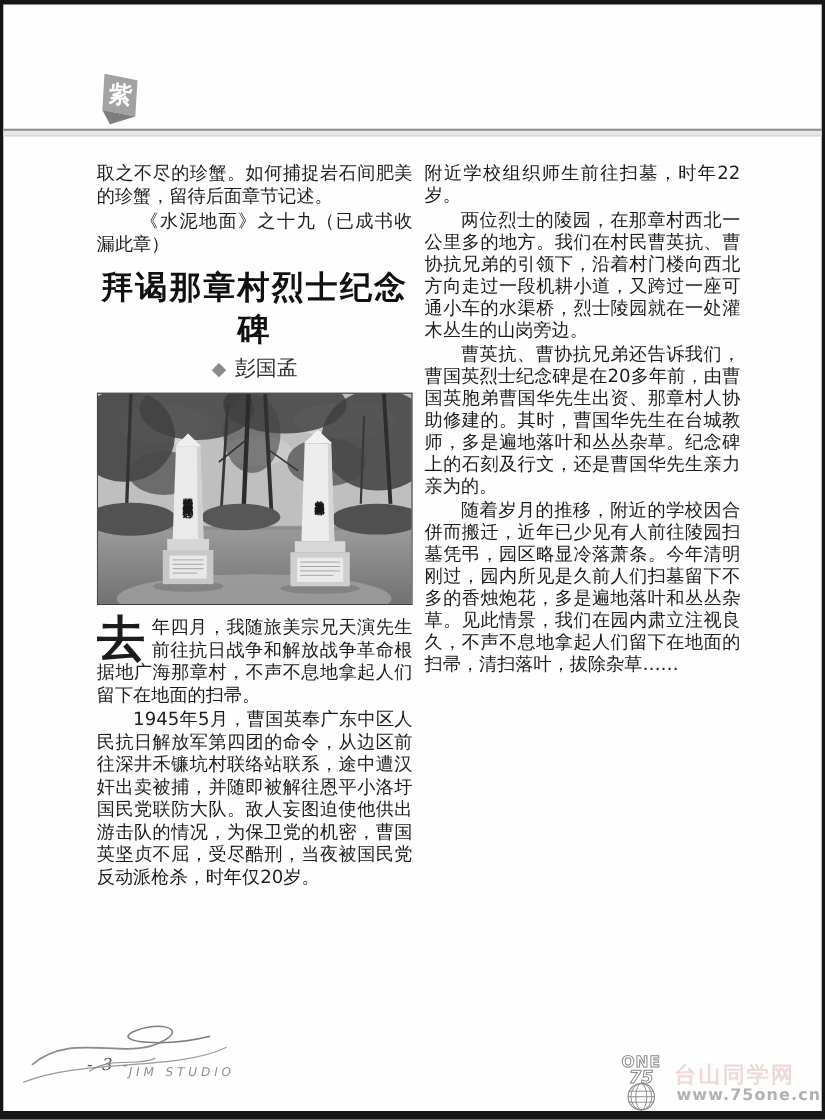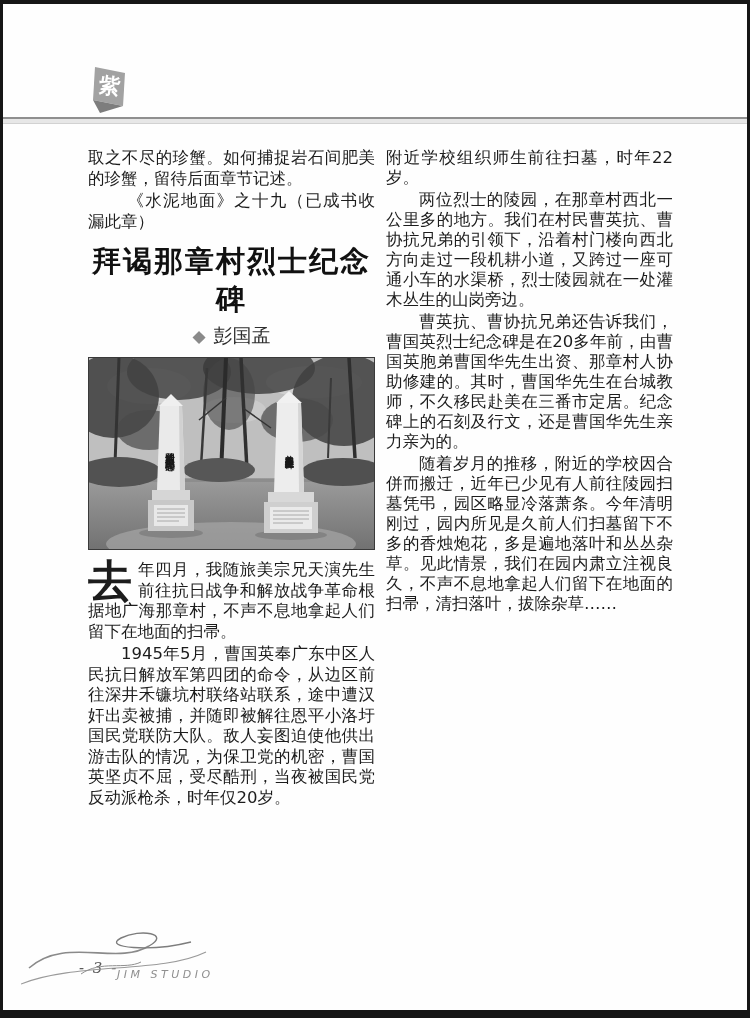--- a/index.html
+++ b/index.html
@@ -150,32 +150,46 @@
       </div>
 
       <p><span class="dropcap">去</span><span>年四月，我随旅美宗兄天演先生前往抗日战争和解放战争革命根据地广海那章村，不声不息地拿起人们留下在地面的扫帚。</span></p>
       <p class="indent">1945年5月，曹国英奉广东中区人民抗日解放军第四团的命令，从边区前往深井禾镰坑村联络站联系，途中遭汉奸出卖被捕，并随即被解往恩平小洛圩国民党联防大队。敌人妄图迫使他供出游击队的情况，为保卫党的机密，曹国英坚贞不屈，受尽酷刑，当夜被国民党反动派枪杀，时年仅20岁。</p>
 
     </div>
 
     <div class="col col-right">
       <p>附近学校组织师生前往扫墓，时年22岁。</p>
       <p class="indent">两位烈士的陵园，在那章村西北一公里多的地方。我们在村民曹英抗、曹协抗兄弟的引领下，沿着村门楼向西北方向走过一段机耕小道，又跨过一座可通小车的水渠桥，烈士陵园就在一处灌木丛生的山岗旁边。</p>
-      <p class="indent">曹英抗、曹协抗兄弟还告诉我们，曹国英烈士纪念碑是在20多年前，由曹国英胞弟曹国华先生出资、那章村人协助修建的。其时，曹国华先生在台城教师，不久移民赴美在三番市定居。纪念碑上的石刻及行文，还是曹国华先生亲力亲为的。</p>
+      <p class="indent">曹英抗、曹协抗兄弟还告诉我们，曹国英烈士纪念碑是在20多年前，由曹国英胞弟曹国华先生出资、那章村人协助修建的。其时，曹国华先生在台城教师，多是遍地落叶和丛丛杂草。纪念碑上的石刻及行文，还是曹国华先生亲力亲为的。</p>
       <p class="indent">随着岁月的推移，附近的学校因合併而搬迁，近年已少见有人前往陵园扫墓凭弔，园区略显冷落萧条。今年清明刚过，园内所见是久前人们扫墓留下不多的香烛炮花，多是遍地落叶和丛丛杂草。见此情景，我们在园内肃立注视良久，不声不息地拿起人们留下在地面的扫帚，清扫落叶，拔除杂草……</p>
 
     </div>
   </div>
 
   <div class="page-number">- 3 -</div>
 
   <div class="signature">
     <svg width="230" height="66" viewBox="0 0 230 66">
       <path d="M8 46 C45 14 95 44 128 24" stroke="#8a8a8a" stroke-width="1.6" fill="none"></path>
       <path d="M128 24 C150 12 120 6 100 16 C80 26 130 30 170 20" stroke="#7d7d7d" stroke-width="1.4" fill="none"></path>
       <path d="M0 62 C55 40 140 52 185 30" stroke="#9a9a9a" stroke-width="1.1" fill="none"></path>
       <path d="M60 52 C80 38 104 48 120 40" stroke="#8f8f8f" stroke-width="1" fill="none"></path>
       <text x="96" y="56" font-size="11" letter-spacing="3.5" font-style="italic" fill="#8f8f8f">JIM STUDIO</text>
     </svg>
   </div>
 
+  <div class="watermark">
+    <svg width="56" height="56" viewBox="0 0 56 56">
+      <text x="28" y="14" text-anchor="middle" font-size="14" font-weight="bold" fill="#ffffff" stroke="#8a8a8a" stroke-width="0.9" letter-spacing="1">ONE</text>
+      <text x="28" y="29" text-anchor="middle" font-size="16" font-weight="bold" font-style="italic" fill="#ffffff" stroke="#8a8a8a" stroke-width="0.9">75</text>
+      <circle cx="28" cy="41" r="12" fill="#ffffff" stroke="#828282" stroke-width="1"></circle>
+      <ellipse cx="28" cy="41" rx="5" ry="12" fill="none" stroke="#828282" stroke-width="0.8"></ellipse>
+      <ellipse cx="28" cy="41" rx="9.5" ry="12" fill="none" stroke="#828282" stroke-width="0.8"></ellipse>
+      <line x1="16.5" y1="36" x2="39.5" y2="36" stroke="#828282" stroke-width="0.8"></line>
+      <line x1="16" y1="41" x2="40" y2="41" stroke="#828282" stroke-width="0.8"></line>
+      <line x1="16.5" y1="46" x2="39.5" y2="46" stroke="#828282" stroke-width="0.8"></line>
+    </svg>
+    <div class="wm-site">台山同学网</div>
+    <div class="wm-url">www.75one.cn</div>
+  </div>
 
 </div>
 
 </body></html>

